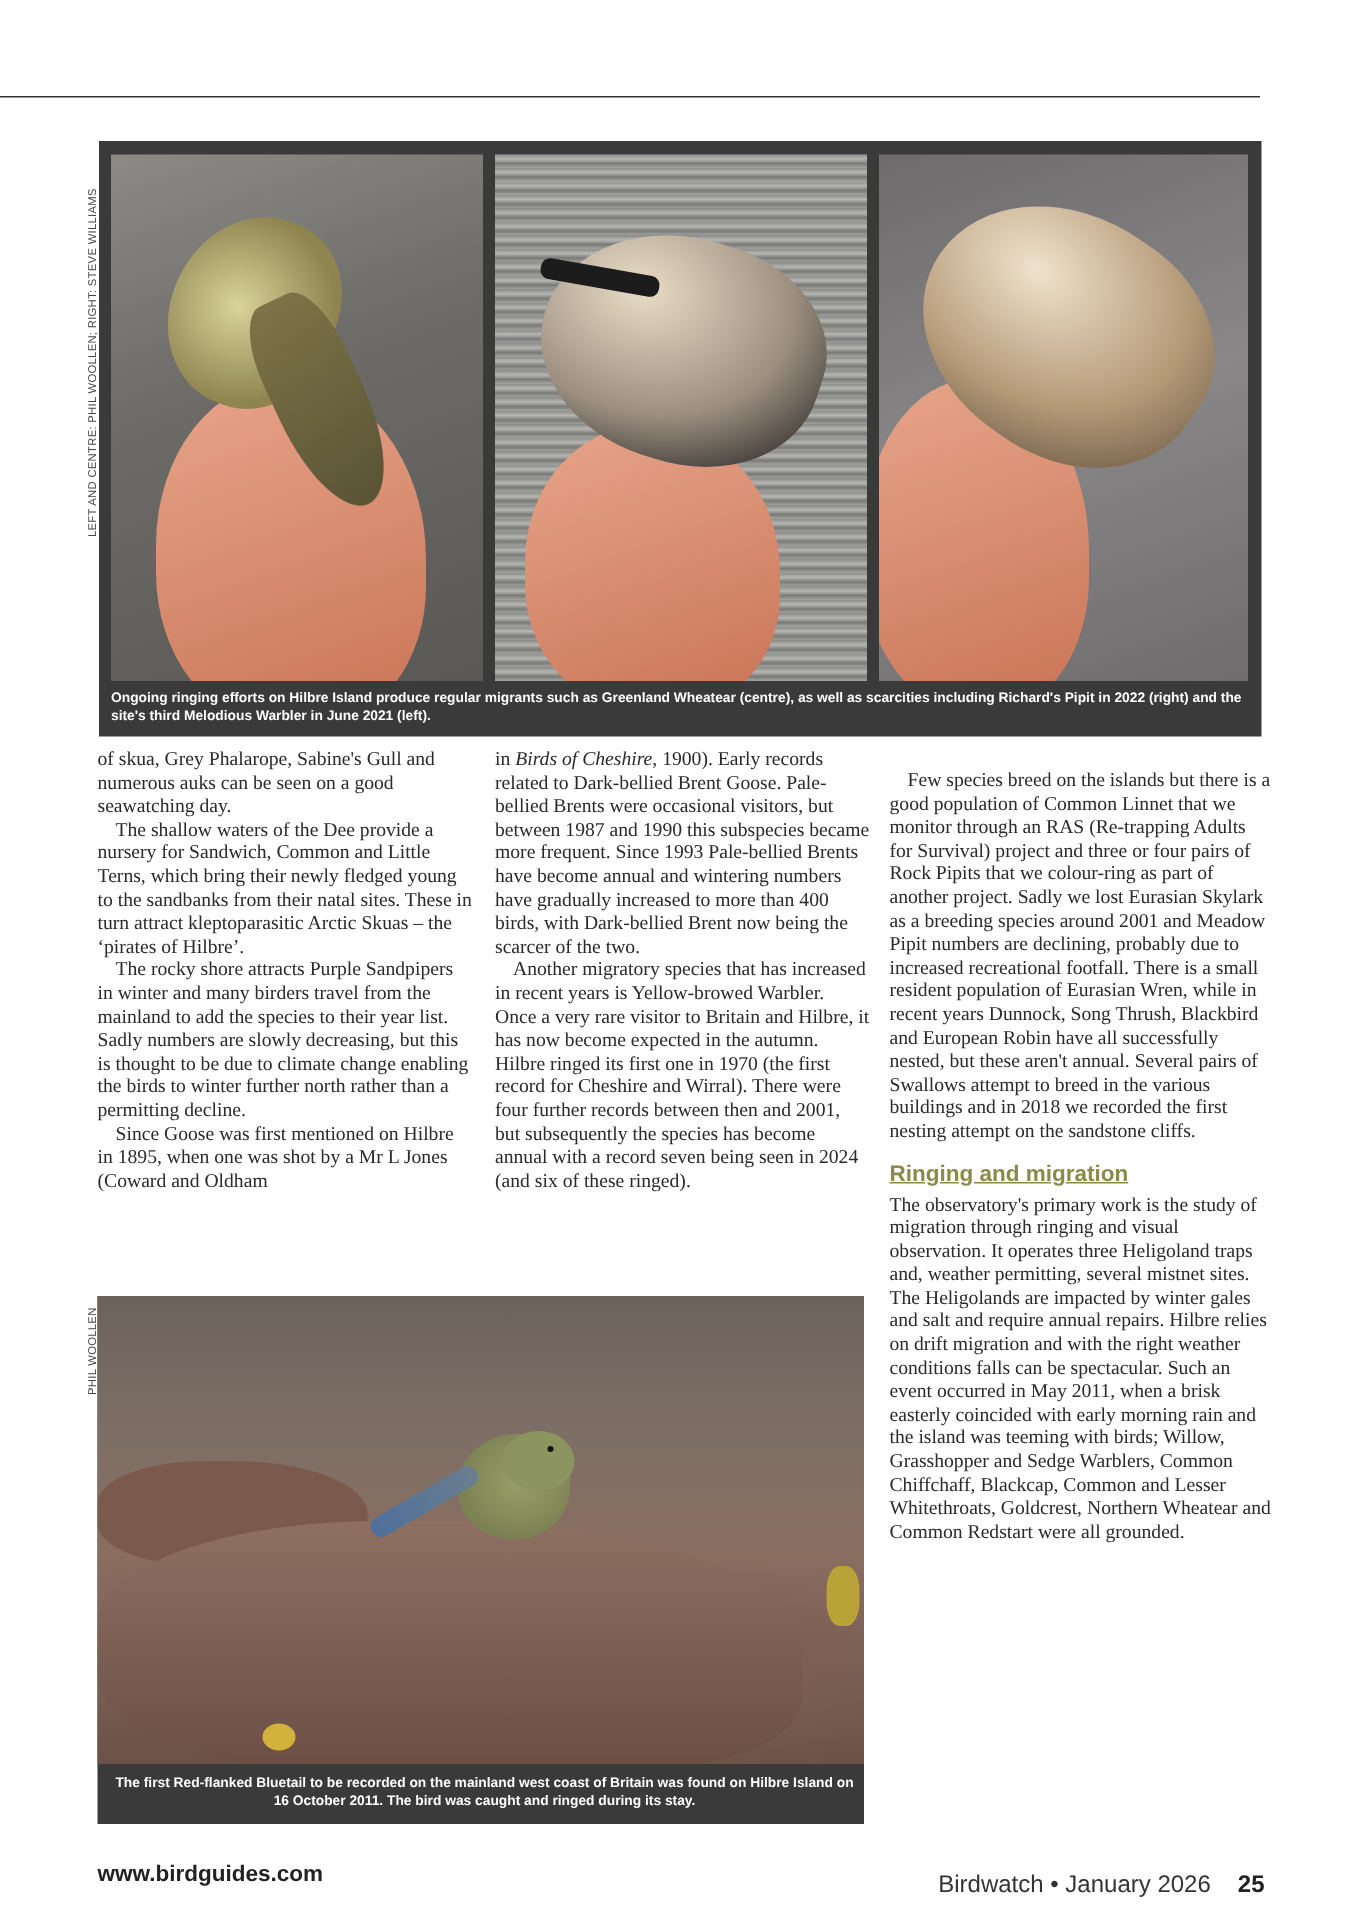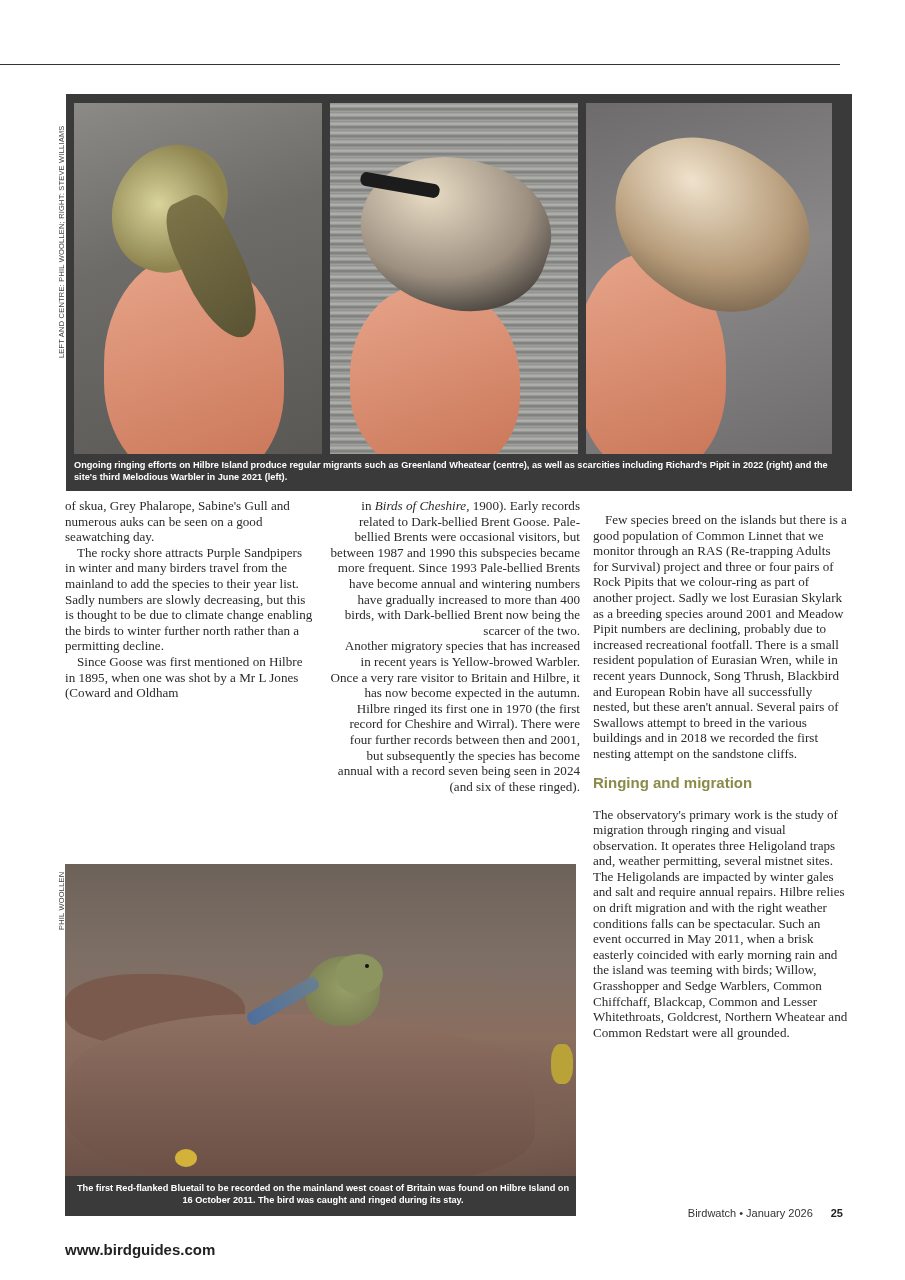--- a/index.html
+++ b/index.html
@@ -2,50 +2,50 @@
 <html><head>
 <meta charset="utf-8">
 <style>
   html, body { margin:0; padding:0; background:#ffffff; }
   body { width:905px; height:1280px; position:relative; overflow:hidden; font-family:"Liberation Serif", serif; color:#2a2a2a; }
   .top-rule { position:absolute; left:0; top:64px; width:840px; height:1px; background:#333; }
 
   .credit { position:absolute; font-family:"Liberation Sans", sans-serif; font-size:7.5px; color:#444; letter-spacing:0.2px; white-space:nowrap; transform-origin:left top; transform:rotate(-90deg); }
 
   
-  .panel-top { position:absolute; left:66px; top:94px; width:775px; height:397px; background:#3a3a3a;padding-left:11px; }
+  .panel-top { position:absolute; left:66px; top:94px; width:775px; height:397px; background:#3a3a3a; }
   .photo { position:absolute; overflow:hidden; }
   .p1 { left:8px; top:9px; width:248px; height:351px; background:linear-gradient(160deg,#8c8a86 0%,#6e6c68 40%,#5a5855 100%); }
   .p2 { left:264px; top:9px; width:248px; height:351px; background:repeating-linear-gradient(180deg,#8d8d8b 0px,#b5b5b2 3px,#7a7a78 6px,#a4a4a1 9px); }
   .p3 { left:520px; top:9px; width:246px; height:351px; background:linear-gradient(160deg,#6d6b6c 0%,#8a8788 50%,#6f6c6d 100%); }
   .hand { position:absolute; border-radius:48% 52% 40% 44%; background:linear-gradient(160deg,#e7a58a,#c97456); }
   .bird { position:absolute; border-radius:55% 45% 50% 50%; }
   .caption { position:absolute; font-family:"Liberation Sans", sans-serif; font-weight:bold; font-size:9.2px; line-height:11.5px; color:#ffffff; }
   .panel-top .caption { left:8px; top:366px; width:760px; }
 
   
   .col { position:absolute; font-size:13.1px; line-height:15.6px; color:#2a2a2a; }
   .col p { margin:0; text-indent:12px; }
   .col p.noindent { text-indent:0; }
   .col1 { left:65px; top:498px; width:250px; }
-  .col2 { left:330px; top:498px; width:250px;text-align:right; }
+  .col2 { left:330px; top:498px; width:250px; }
   .col3 { left:593px; top:512px; width:255px; }
-  .subhead { font-family:"Liberation Sans", sans-serif; font-weight:bold; font-size:15px; color:#8a8a4a; margin:12px 0 16px 0; line-height:17px; }
+  .subhead { font-family:"Liberation Sans", sans-serif; font-weight:bold; font-size:15px; color:#8a8a4a; margin:12px 0 4px 0; line-height:17px;text-decoration:underline; }
 
   
   .panel-bottom { position:absolute; left:65px; top:864px; width:511px; height:352px; background:#3a3a3a; }
   .p4 { left:0; top:0; width:511px; height:312px; background:
       radial-gradient(ellipse 60% 40% at 30% 70%, #8b6b5c 0%, rgba(139,107,92,0) 70%),
       radial-gradient(ellipse 50% 35% at 75% 80%, #7c6053 0%, rgba(124,96,83,0) 70%),
       linear-gradient(180deg,#6d625a 0%,#7d6f66 30%,#8a6e60 55%,#6b5147 100%); }
   .rock { position:absolute; border-radius:40% 50% 30% 40%; }
   .panel-bottom .caption { left:8px; top:319px; width:500px;text-align:center; }
 
   .footer-left { position:absolute; left:65px; top:1241px; font-family:"Liberation Sans", sans-serif; font-weight:bold; font-size:15px; color:#222; }
-  .footer-right { position:absolute; right:62px; top:1207px; font-family:"Liberation Sans", sans-serif; font-size:11px; color:#333; }
+  .footer-right { position:absolute; right:62px; top:1248px; font-family:"Liberation Sans", sans-serif; font-size:16px; color:#333; }
   .pagenum { font-weight:bold; margin-left:18px; color:#222; }
 </style>
 </head>
 <body>
 
 <div class="top-rule"></div>
 
 <div class="credit" style="left:57px; top:358px;">LEFT AND CENTRE: PHIL WOOLLEN; RIGHT: STEVE WILLIAMS</div>
 
 <div class="panel-top">
@@ -61,20 +61,21 @@
   </div>
   <div class="photo p3">
     <div class="hand" style="left:-10px; top:150px; width:150px; height:220px;"></div>
     <div class="bird" style="left:25px; top:40px; width:200px; height:160px; background:radial-gradient(ellipse at 30% 35%,#efe2cc,#b59a78 55%,#6c5a45 90%); transform:rotate(35deg);"></div>
   </div>
   <div class="caption">Ongoing ringing efforts on Hilbre Island produce regular migrants such as Greenland Wheatear (centre), as well as scarcities including Richard's Pipit in 2022 (right) and the site's third Melodious Warbler in June 2021 (left).</div>
 </div>
 
 <div class="col col1">
   <p class="noindent">of skua, Grey Phalarope, Sabine's Gull and numerous auks can be seen on a good seawatching day.</p>
+  <p>The shallow waters of the Dee provide a nursery for Sandwich, Common and Little Terns, which bring their newly fledged young to the sandbanks from their natal sites. These in turn attract kleptoparasitic Arctic Skuas – the ‘pirates of Hilbre’.</p>
   <p>The rocky shore attracts Purple Sandpipers in winter and many birders travel from the mainland to add the species to their year list. Sadly numbers are slowly decreasing, but this is thought to be due to climate change enabling the birds to winter further north rather than a permitting decline.</p>
   <p>Since Goose was first mentioned on Hilbre in 1895, when one was shot by a Mr L Jones (Coward and Oldham</p>
 </div>
 
 <div class="col col2">
   <p class="noindent"><span>in </span><i>Birds of Cheshire</i><span>, 1900). Early records related to Dark-bellied Brent Goose. Pale-bellied Brents were occasional visitors, but between 1987 and 1990 this subspecies became more frequent. Since 1993 Pale-bellied Brents have become annual and wintering numbers have gradually increased to more than 400 birds, with Dark-bellied Brent now being the scarcer of the two.</span></p>
   <p>Another migratory species that has increased in recent years is Yellow-browed Warbler. Once a very rare visitor to Britain and Hilbre, it has now become expected in the autumn. Hilbre ringed its first one in 1970 (the first record for Cheshire and Wirral). There were four further records between then and 2001, but subsequently the species has become annual with a record seven being seen in 2024 (and six of these ringed).</p>
 </div>
 
 <div class="col col3">

